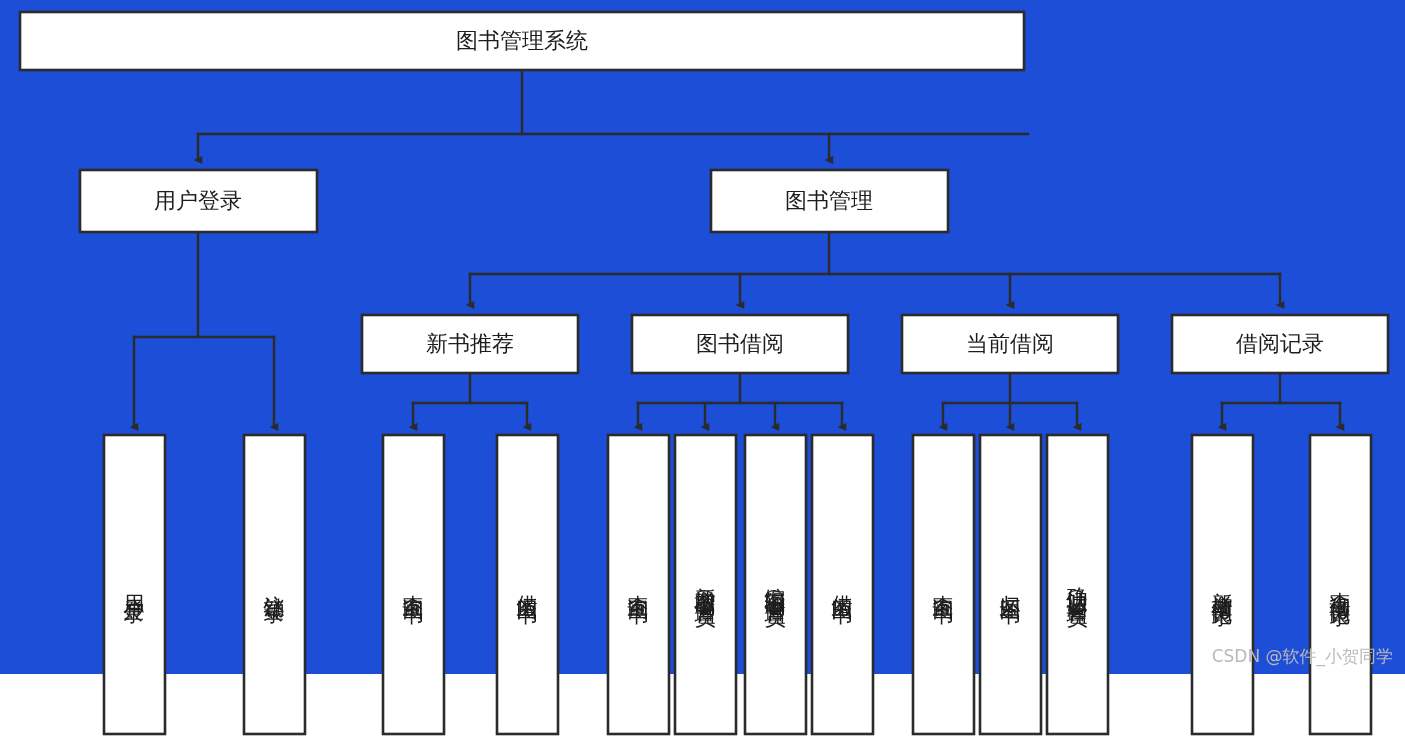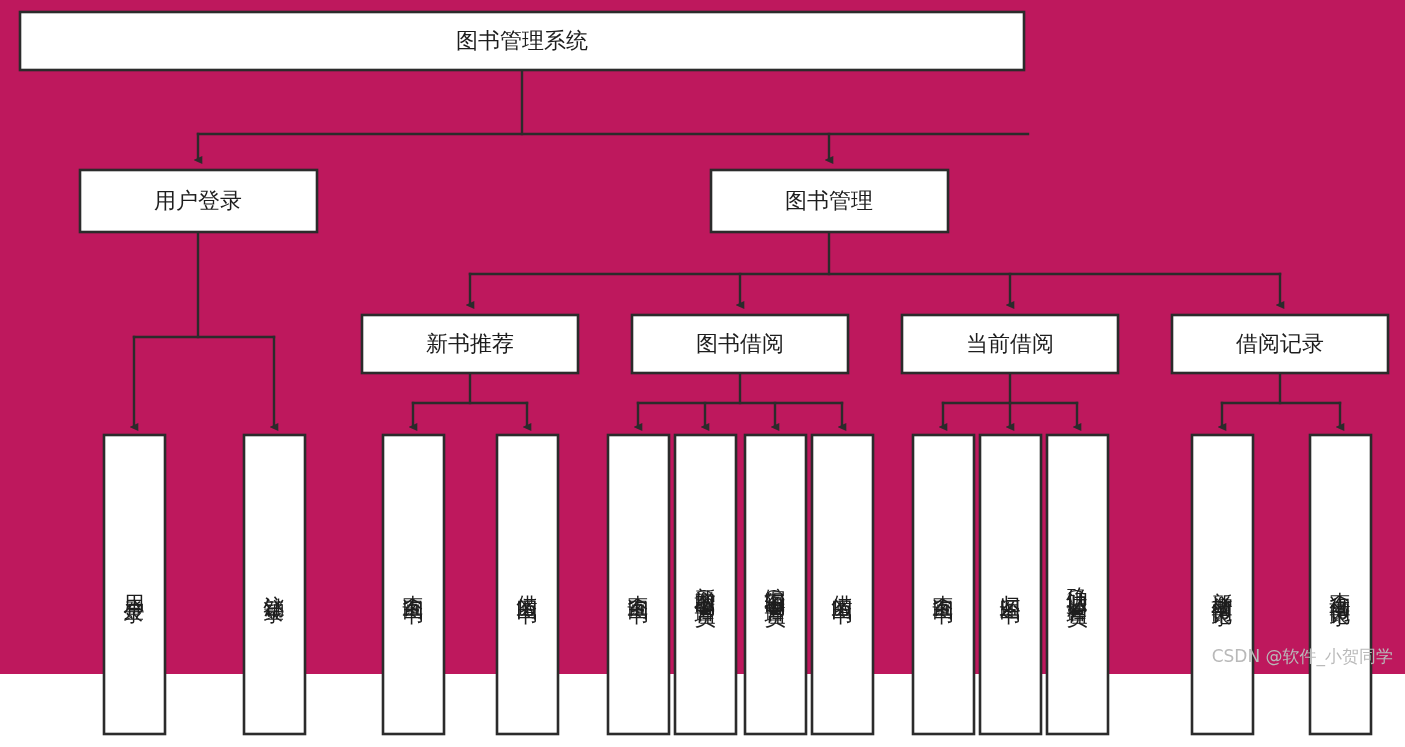--- a/index.html
+++ b/index.html
@@ -10,21 +10,21 @@
   body {
     width: 1405px;
     height: 747px;
     font-family: "DejaVu Sans", "Liberation Sans", sans-serif;
     overflow: hidden;
   }
   #diagram-root {
     position: relative;
     width: 1405px;
     height: 674px;
-    background: #be185d;
+    background: #1d4ed8;
   }
   svg.diagram-svg {
     position: absolute;
     left: 0;
     top: 0;
     width: 1405px;
     height: 747px;
   }
   .node-rect {
     fill: #ffffff;

